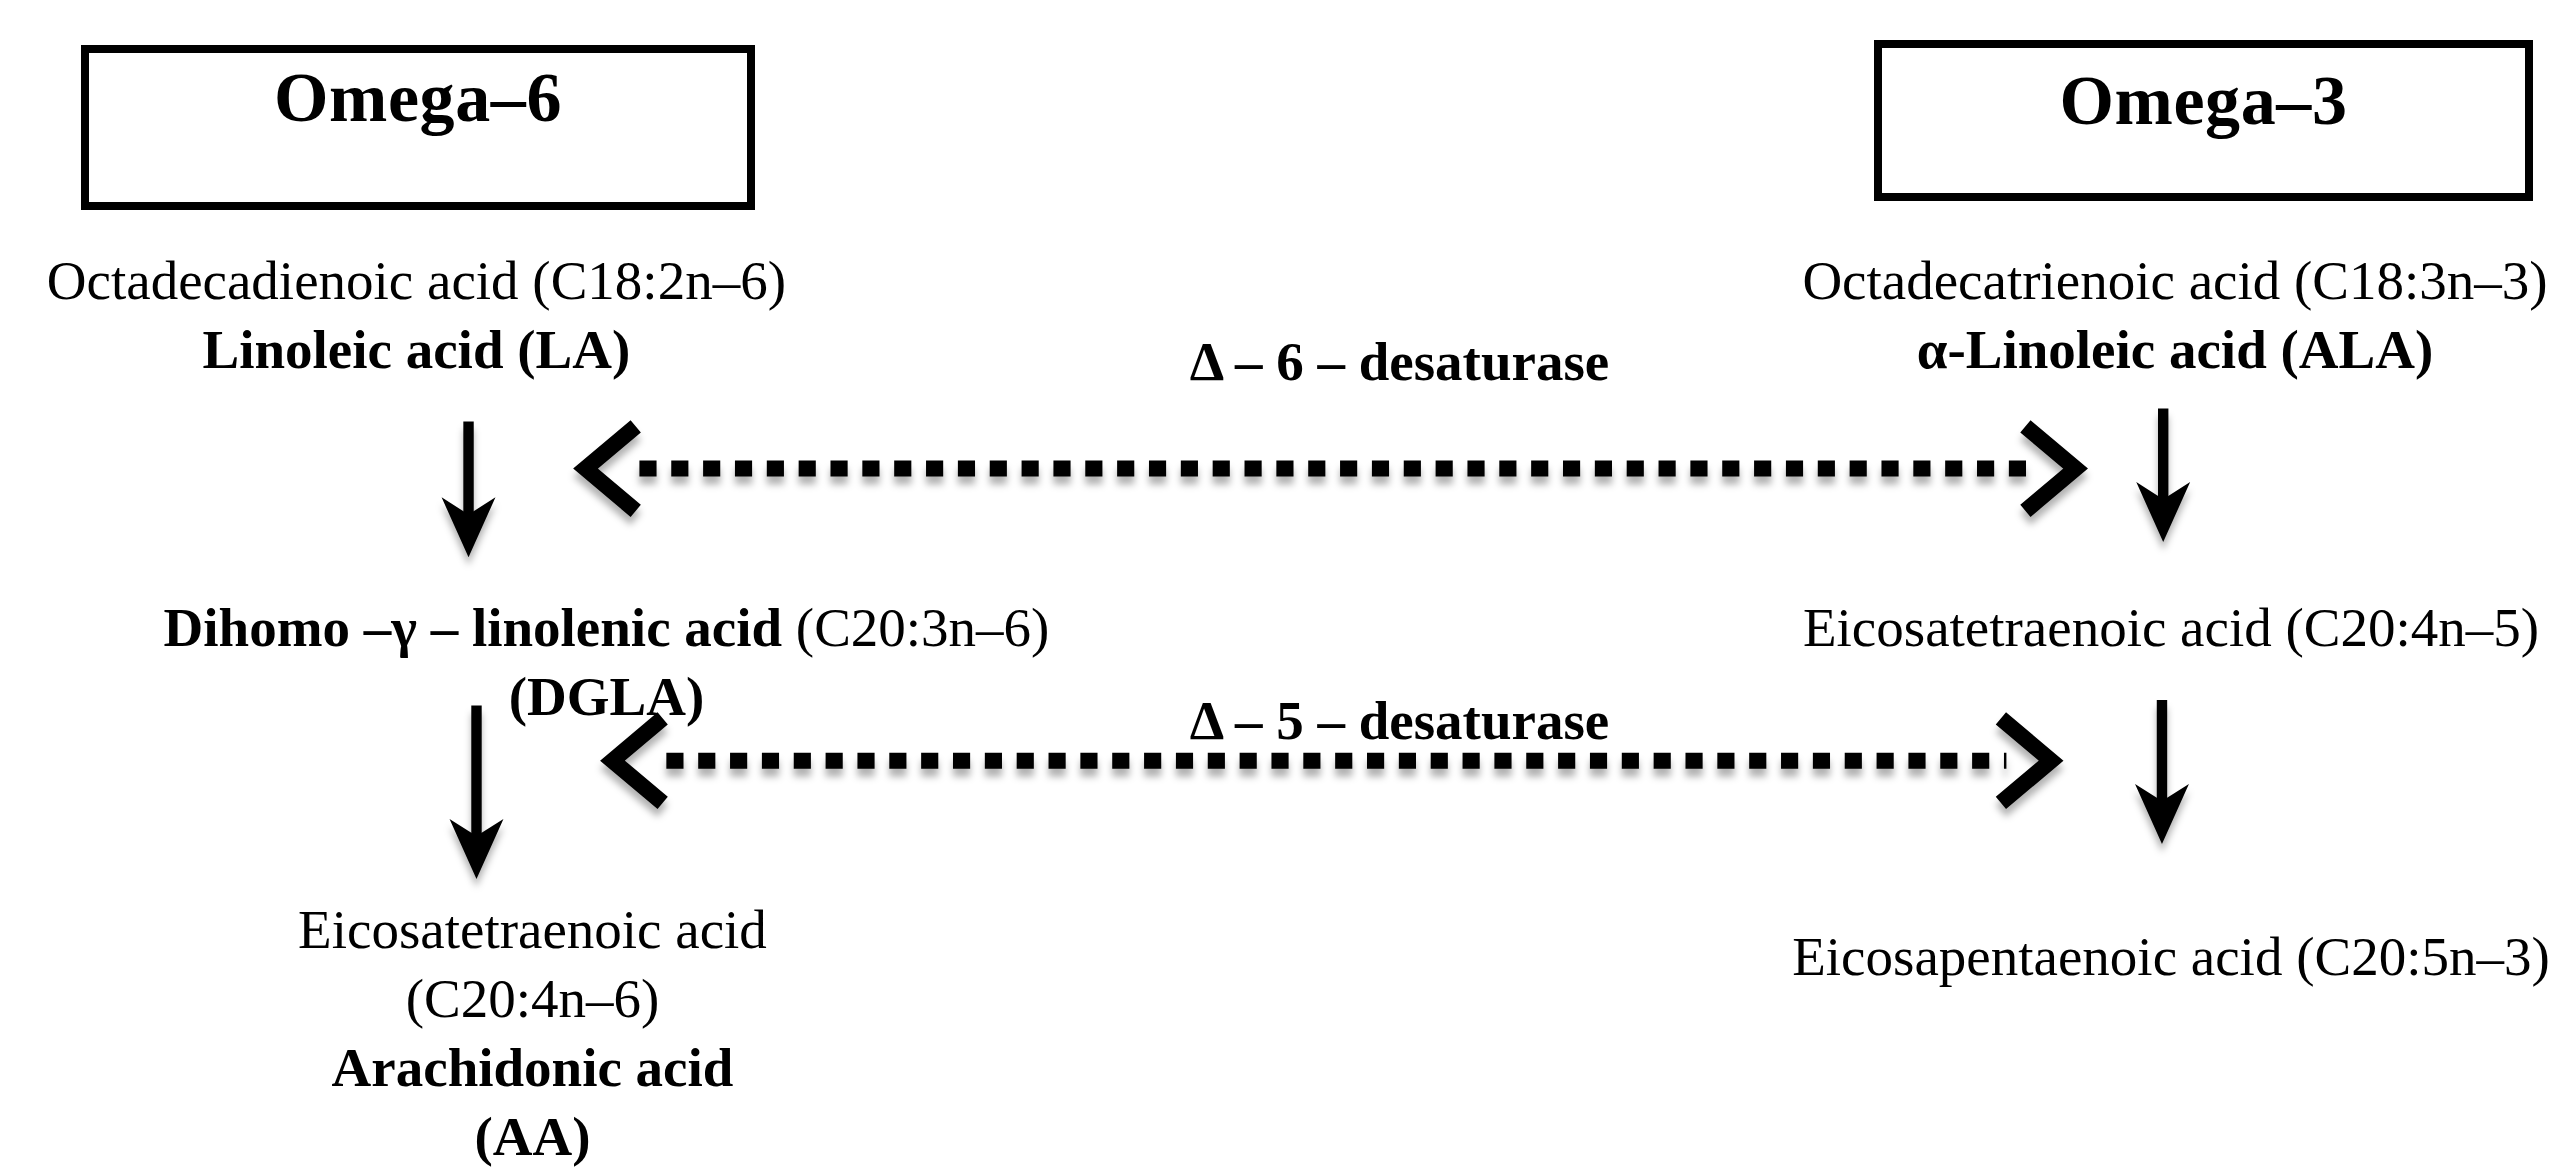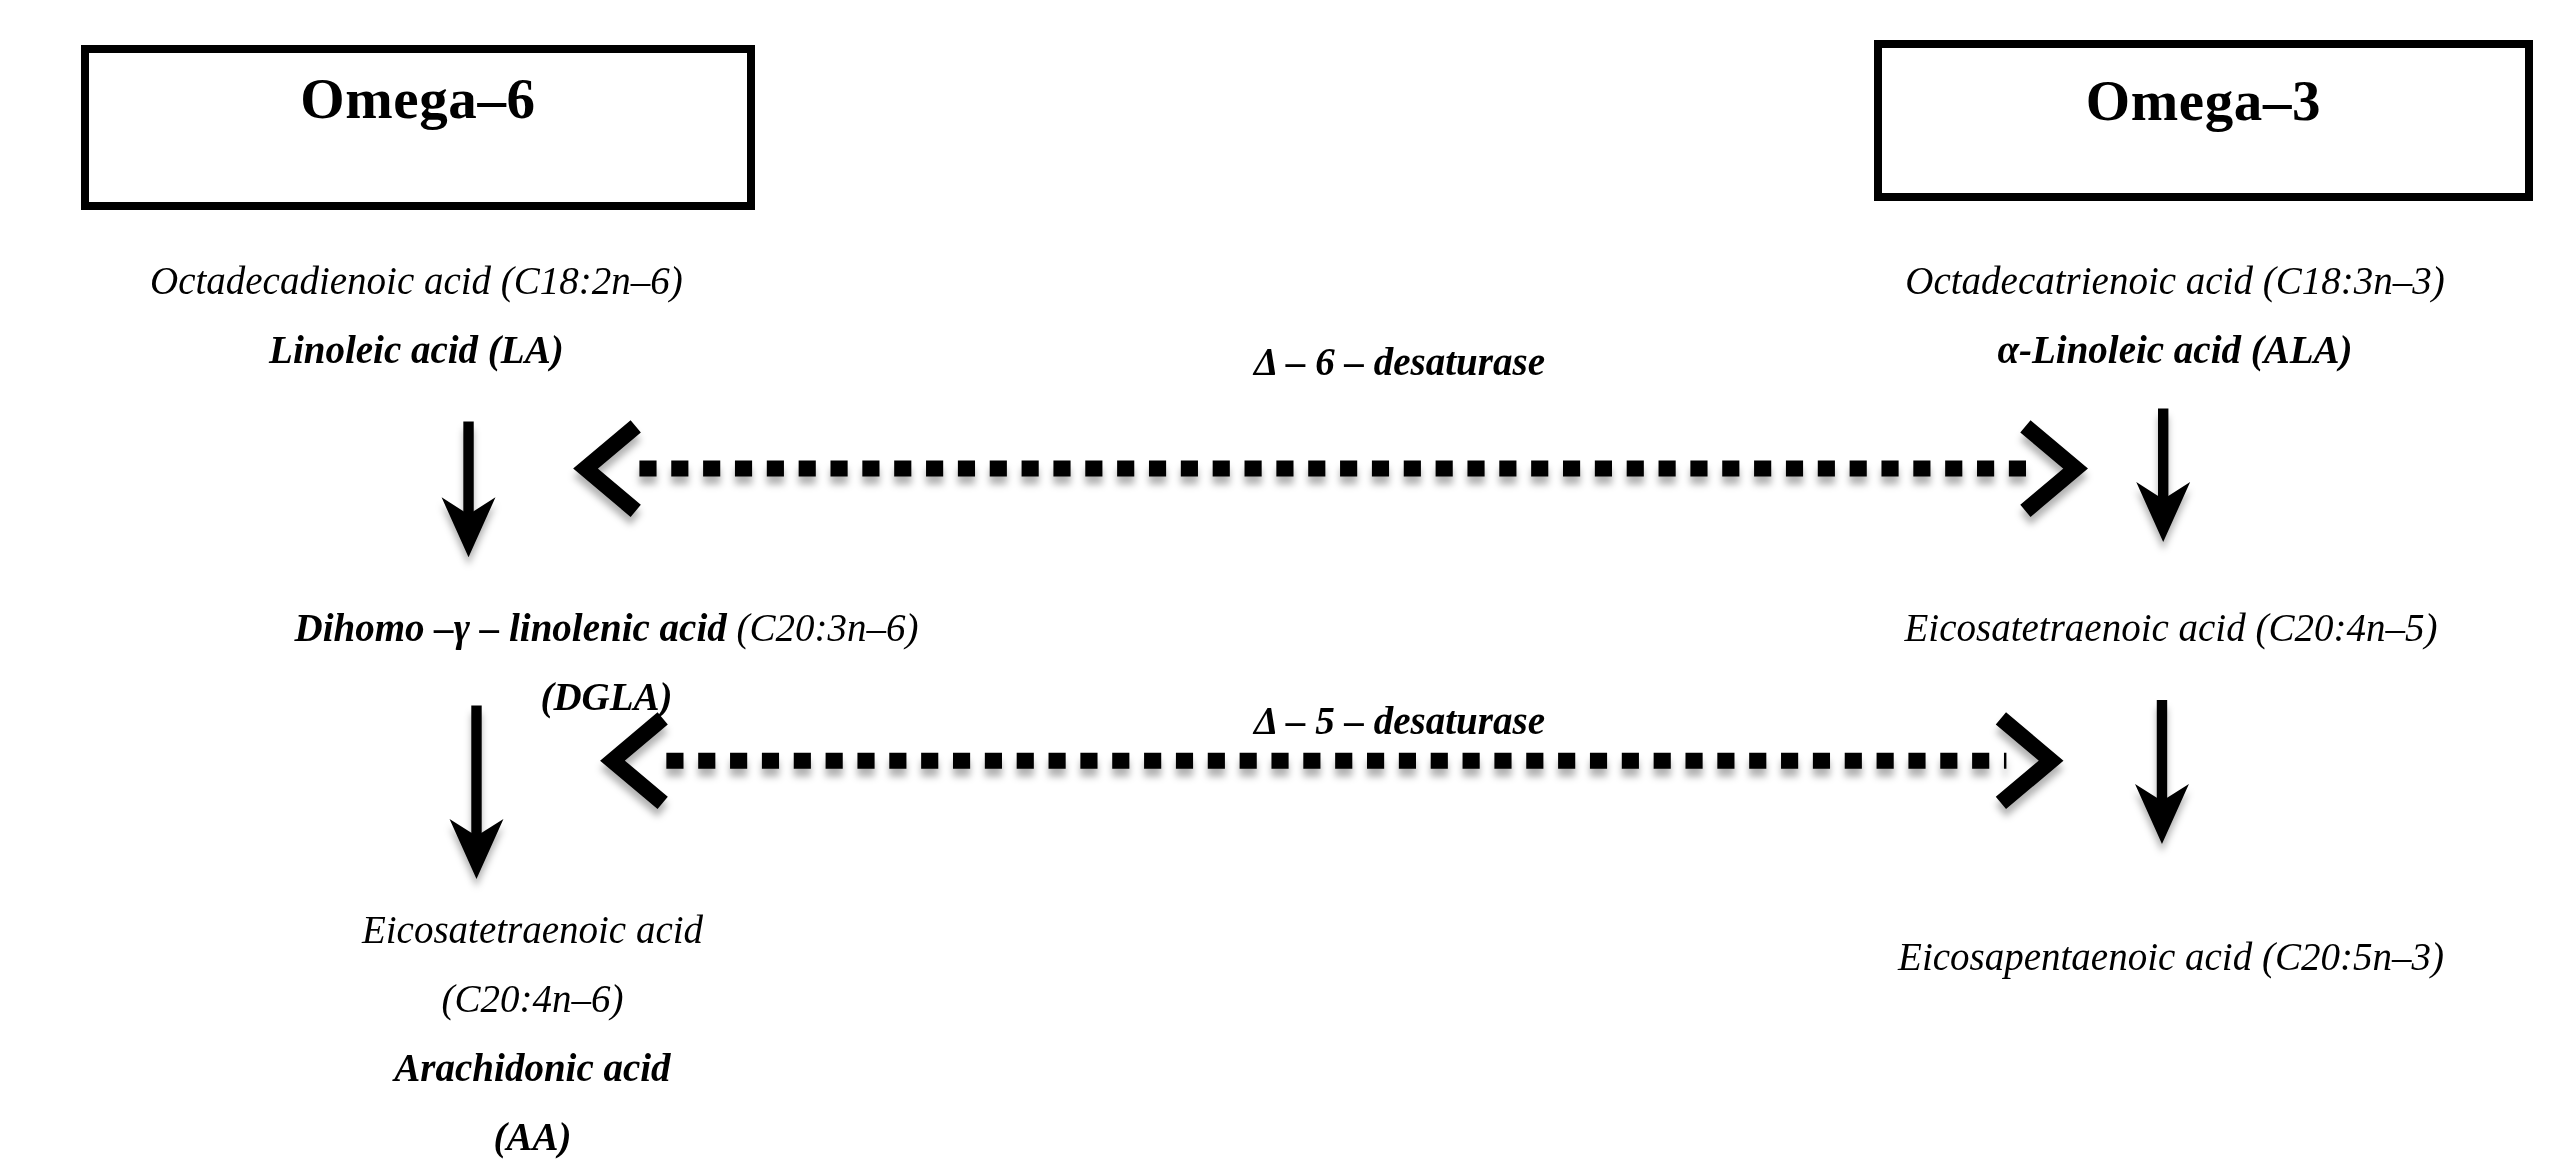--- a/index.html
+++ b/index.html
@@ -4,27 +4,27 @@
 <style>
   html,body{margin:0;padding:0;background:#ffffff;}
   .canvas{
     position:relative;width:2576px;height:1168px;background:#ffffff;
     color:#000;font-family:"Liberation Serif","DejaVu Serif",serif;
     overflow:hidden;
   }
   .titlebox{
     position:absolute;box-sizing:border-box;border:8.6px solid #000;
     display:flex;align-items:center;justify-content:center;
-    font-weight:bold;font-size:57px;letter-spacing:0.6px;
+    font-weight:bold;font-size:70px;letter-spacing:0.6px;
   }
   .titlebox.om6{left:81px;top:45px;width:674px;height:165px;padding-bottom:59px;}
   .titlebox.om3{left:1874px;top:40px;width:659px;height:161px;padding-bottom:40px;}
   .txt{
     position:absolute;text-align:center;
-    font-size:39px;line-height:69px;white-space:nowrap;font-style:italic;
+    font-size:55px;line-height:69px;white-space:nowrap;
   }
   .b{font-weight:bold;}
   .blk-la{left:18.4px;top:246px;width:796px;}
   .blk-ala{left:1774px;top:246px;width:802px;}
   .blk-enz1{left:1087px;top:327px;width:625px;font-weight:bold;}
   .blk-dgla{left:147px;top:593px;width:919px;}
   .blk-eta3{left:1770px;top:593px;width:802px;}
   .blk-enz2{left:1087px;top:686px;width:625px;font-weight:bold;}
   .blk-aa{left:165px;top:895px;width:735px;}
   .blk-epa{left:1770px;top:922px;width:802px;}

